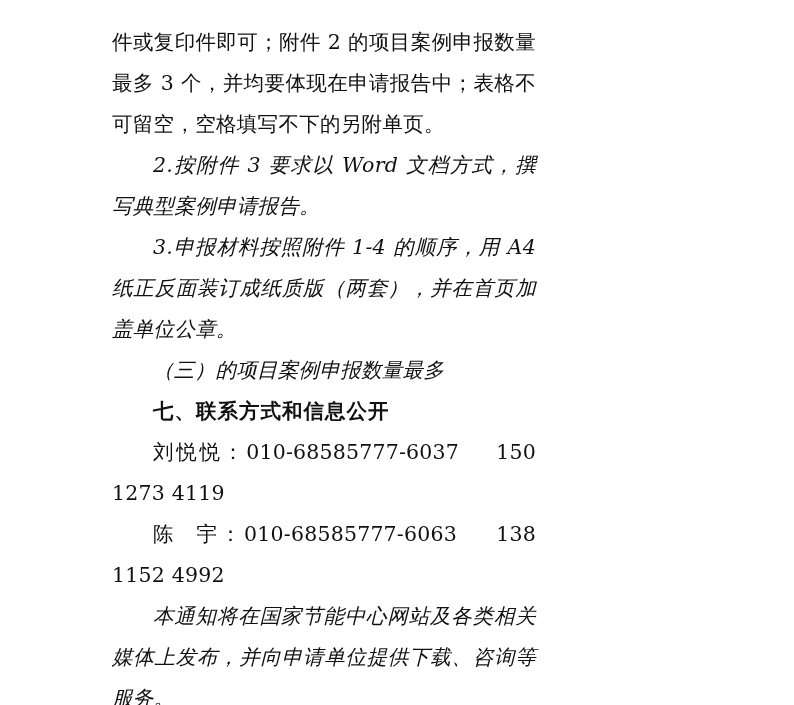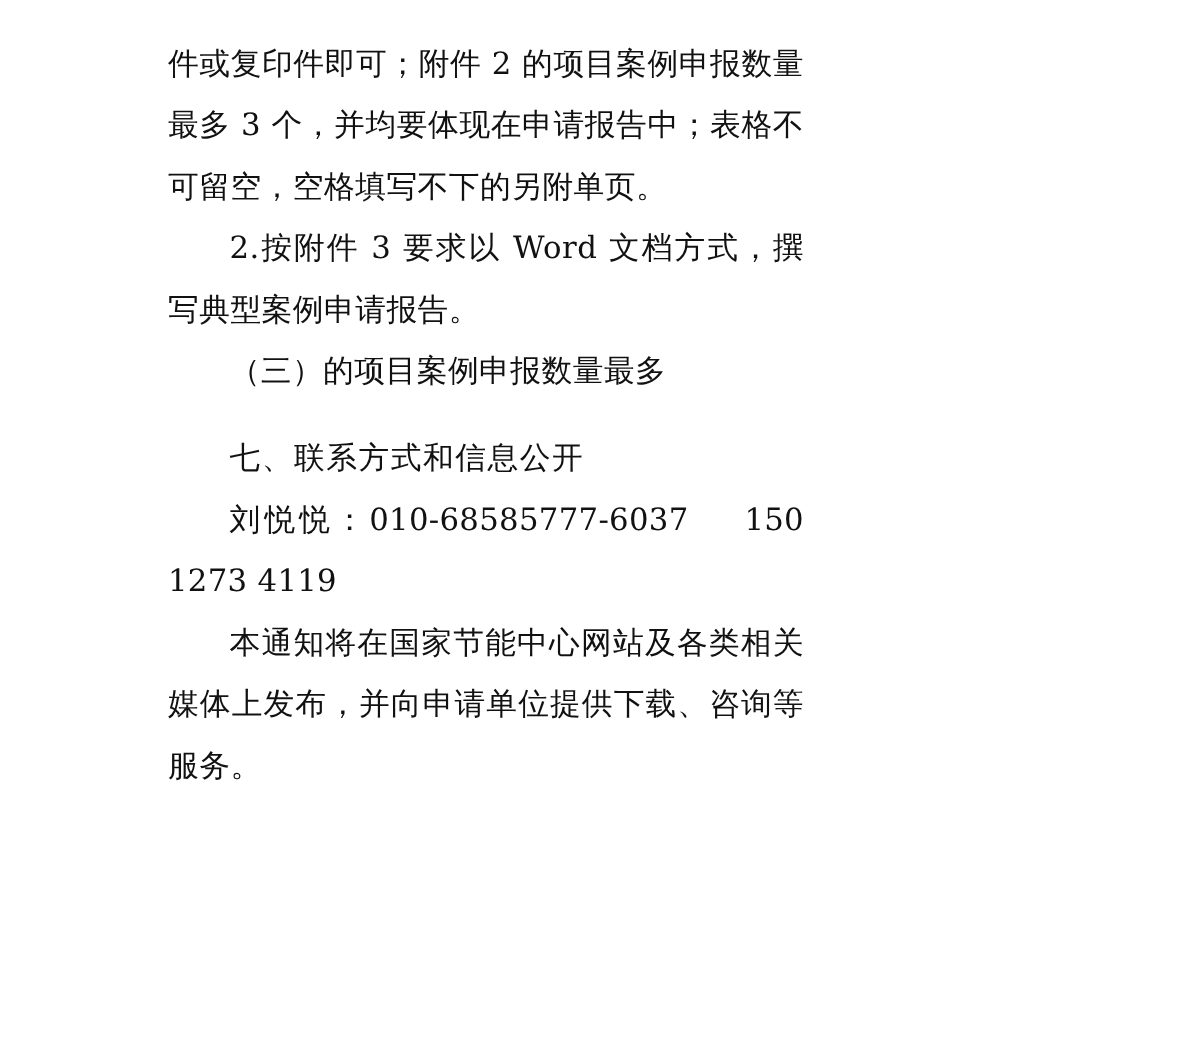--- a/index.html
+++ b/index.html
@@ -31,47 +31,49 @@
   p {
     margin: 0;
     padding: 0;
     white-space: pre-wrap;
   }
   .para {
     text-indent: 0;
   }
   .indent2 {
     text-indent: 41px;
+    font-style: italic;
   }
   .heading {
-    font-weight: normal;
+    font-weight: bold;
     text-indent: 41px;
     letter-spacing: 1px;
-    margin-top: 17px;
   }
   .contact-line {
     text-indent: 41px;
     letter-spacing: 0.2px;
   }
 </style>
 </head>
 <body>
 
 <div class="page">
   <div class="doc-body">
 
     <p class="para">件或复印件即可；附件 2 的项目案例申报数量最多 3 个，并均要体现在申请报告中；表格不可留空，空格填写不下的另附单页。</p>
 
     <p class="indent2">2.按附件 3 要求以 Word 文档方式，撰写典型案例申请报告。</p>
 
+    <p class="indent2">3.申报材料按照附件 1-4 的顺序，用 A4 纸正反面装订成纸质版（两套），并在首页加盖单位公章。</p>
 
     <p class="indent2">（三）的项目案例申报数量最多</p>
 
 
     <p class="heading">七、联系方式和信息公开</p>
 
     <p class="contact-line">刘悦悦：010-68585777-6037    150 1273 4119</p>
 
+    <p class="contact-line">陈  宇：010-68585777-6063    138 1152 4992</p>
 
     <p class="indent2">本通知将在国家节能中心网站及各类相关媒体上发布，并向申请单位提供下载、咨询等服务。</p>
 
   </div>
 </div>
 
 </body></html>

